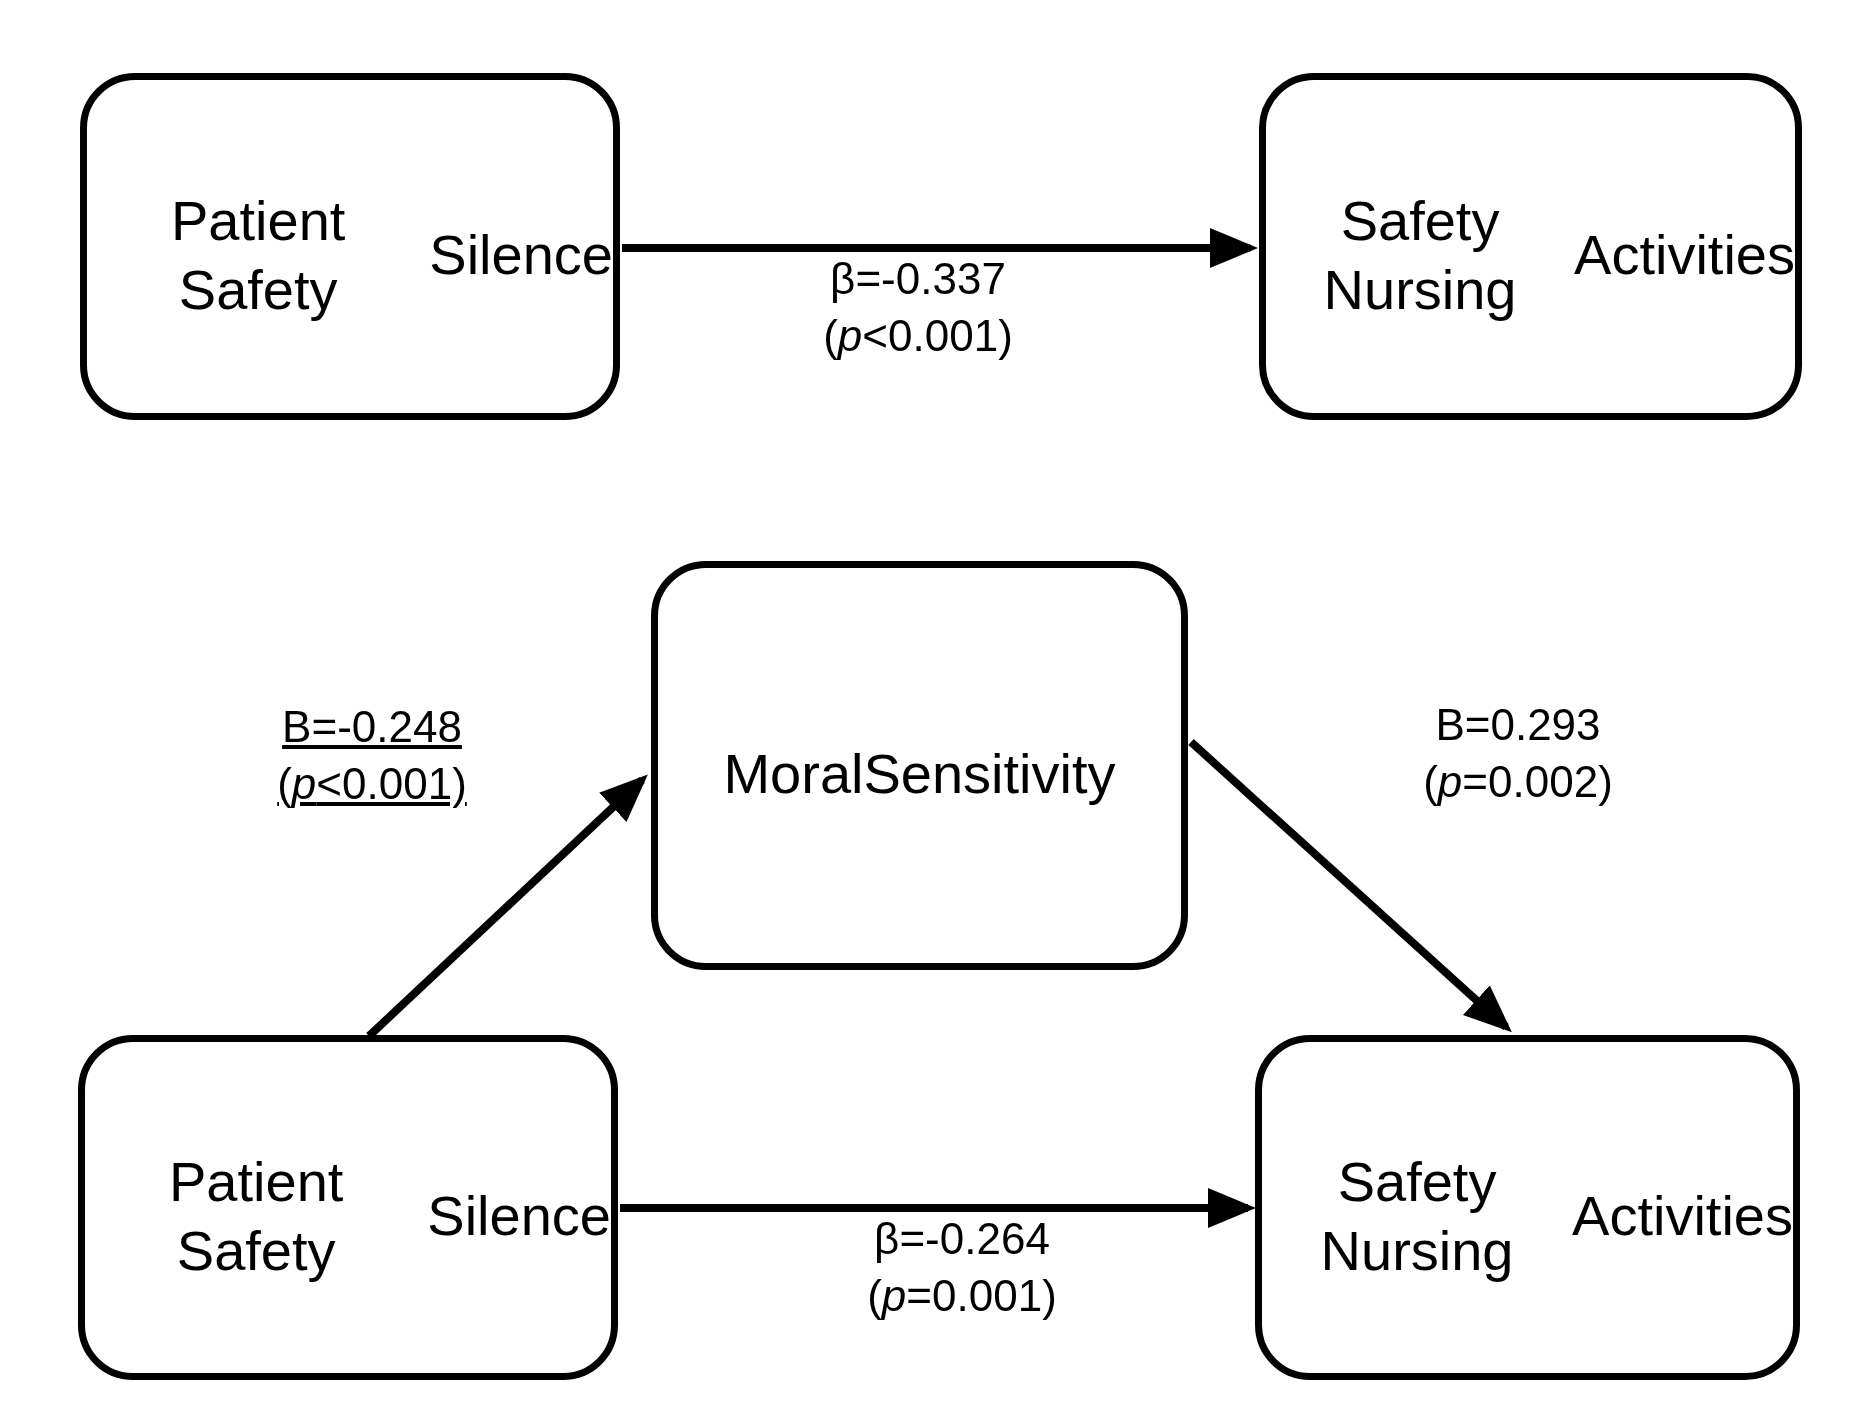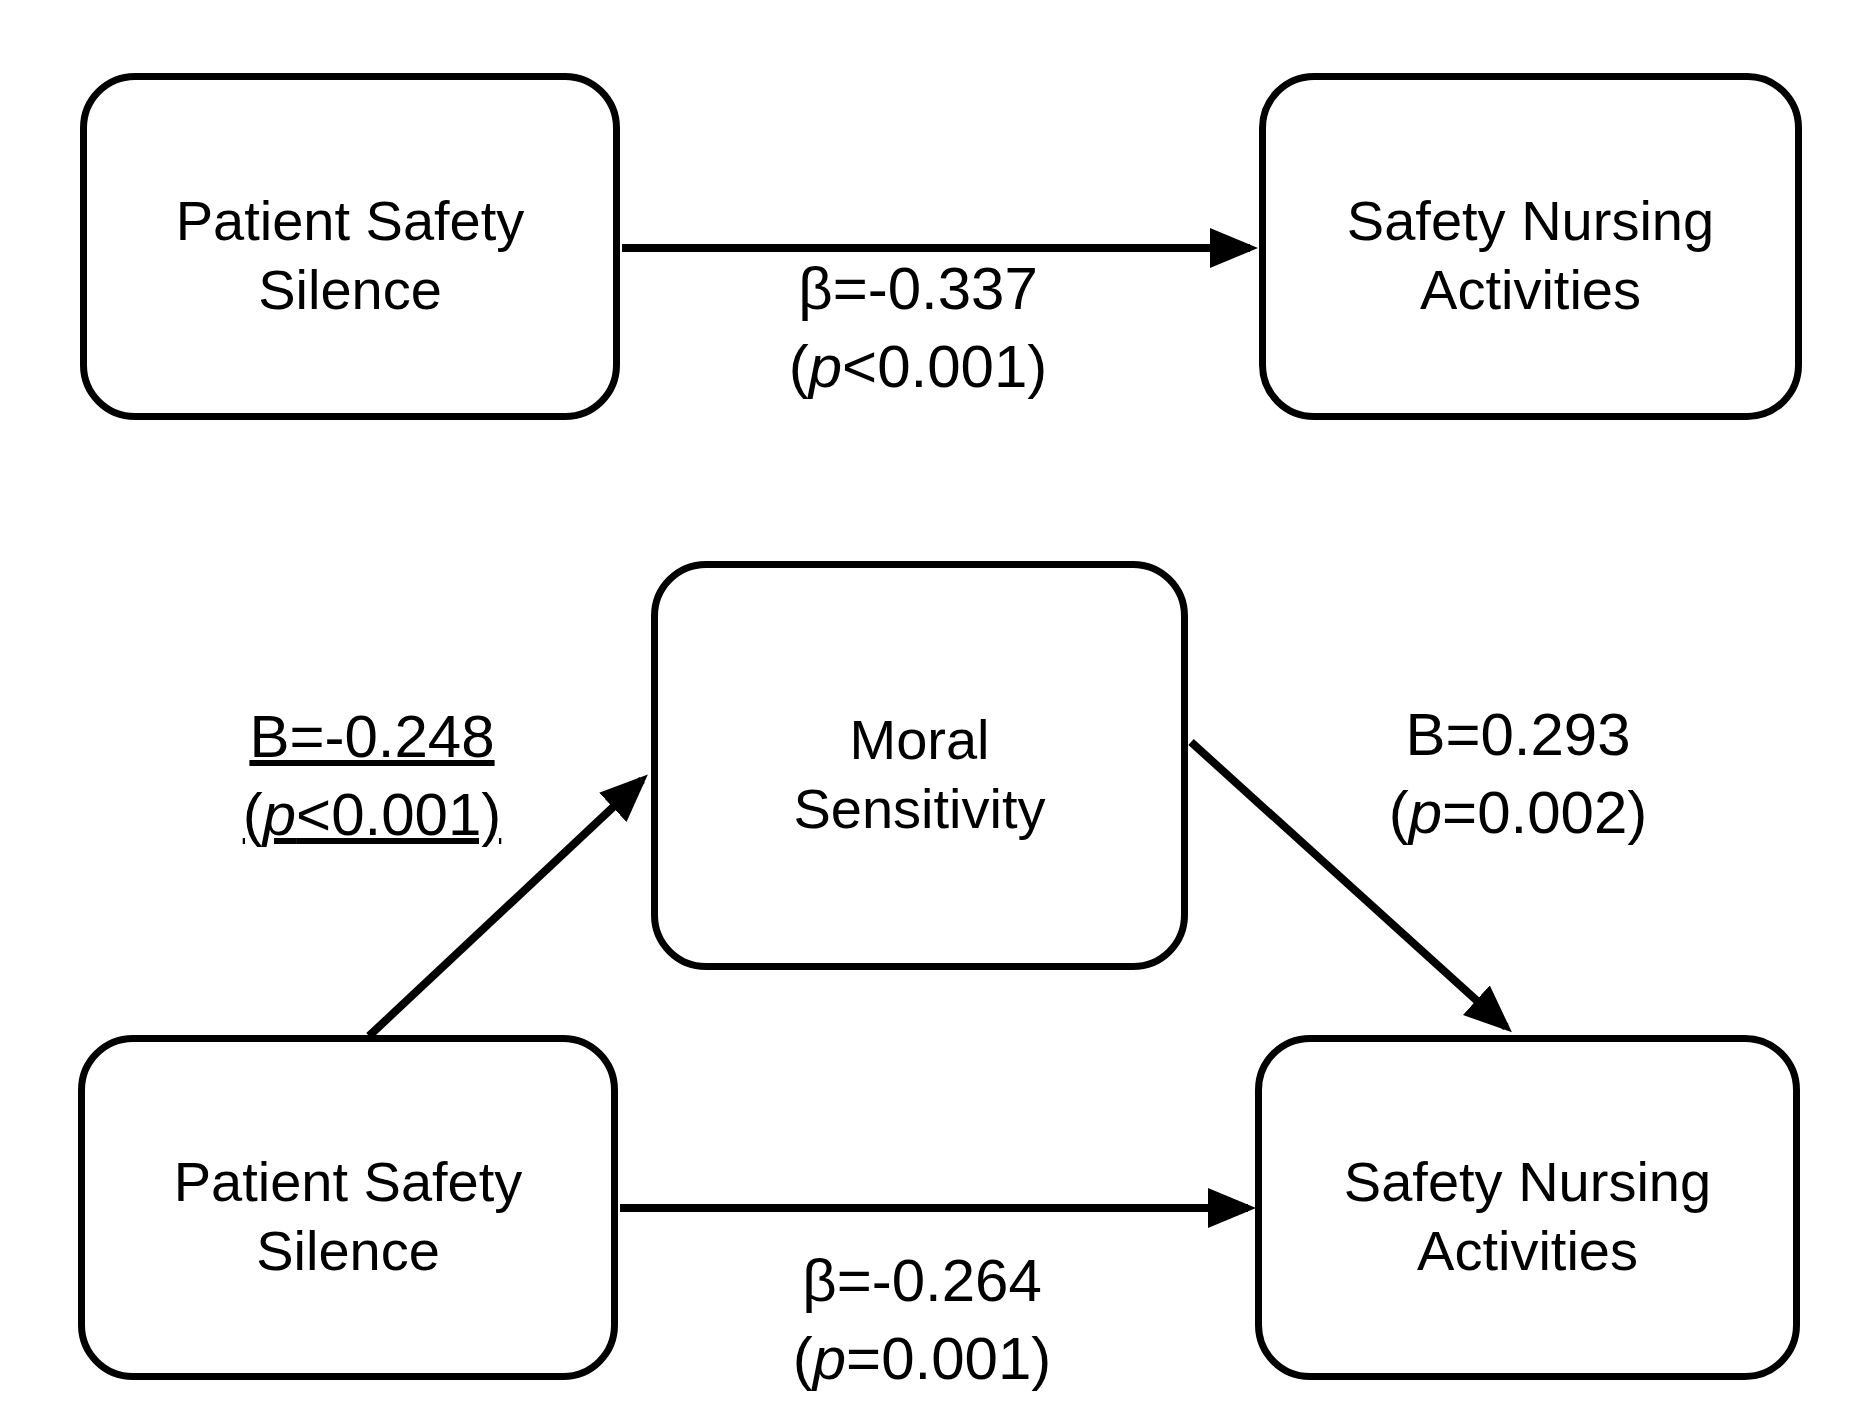--- a/index.html
+++ b/index.html
@@ -12,47 +12,47 @@
     color: #000000;
     overflow: hidden;
   }
   .box {
     position: absolute;
     box-sizing: border-box;
     background: #ffffff;
     border: 7px solid #000000;
     border-radius: 55px;
     display: flex;
-    flex-direction: column;
+    flex-direction: row;
     align-items: center;
     justify-content: center;
     text-align: center;
     font-size: 56px;
     line-height: 1.22;
     padding-top: 18px;
   }
   #box-tl { left: 80px;   top: 73px;   width: 540px; height: 347px; }
   #box-tr { left: 1259px; top: 73px;   width: 543px; height: 347px; }
   #box-mid{ left: 651px;  top: 561px;  width: 537px; height: 409px; }
   #box-bl { left: 78px;   top: 1035px; width: 540px; height: 345px; }
   #box-br { left: 1255px; top: 1035px; width: 545px; height: 345px; }
 
   .path-label {
     position: absolute;
     transform: translateX(-50%);
     text-align: center;
-    font-size: 60px;
+    font-size: 44px;
     line-height: 1.3;
     white-space: nowrap;
   }
   .path-label em { font-style: italic; }
   #label-c  { left: 918px;  top: 250px;  }
   #label-a  { left: 372px;  top: 698px; text-decoration: underline;  }
   #label-b  { left: 1518px; top: 696px;  }
-  #label-cp { left: 922px;  top: 1210px; margin-top: 32px; }
+  #label-cp { left: 962px;  top: 1210px; }
 
   svg.arrows {
     position: absolute;
     left: 0; top: 0;
     width: 1875px;
     height: 1424px;
     pointer-events: none;
   }
   svg.arrows line {
     stroke: #000000;

